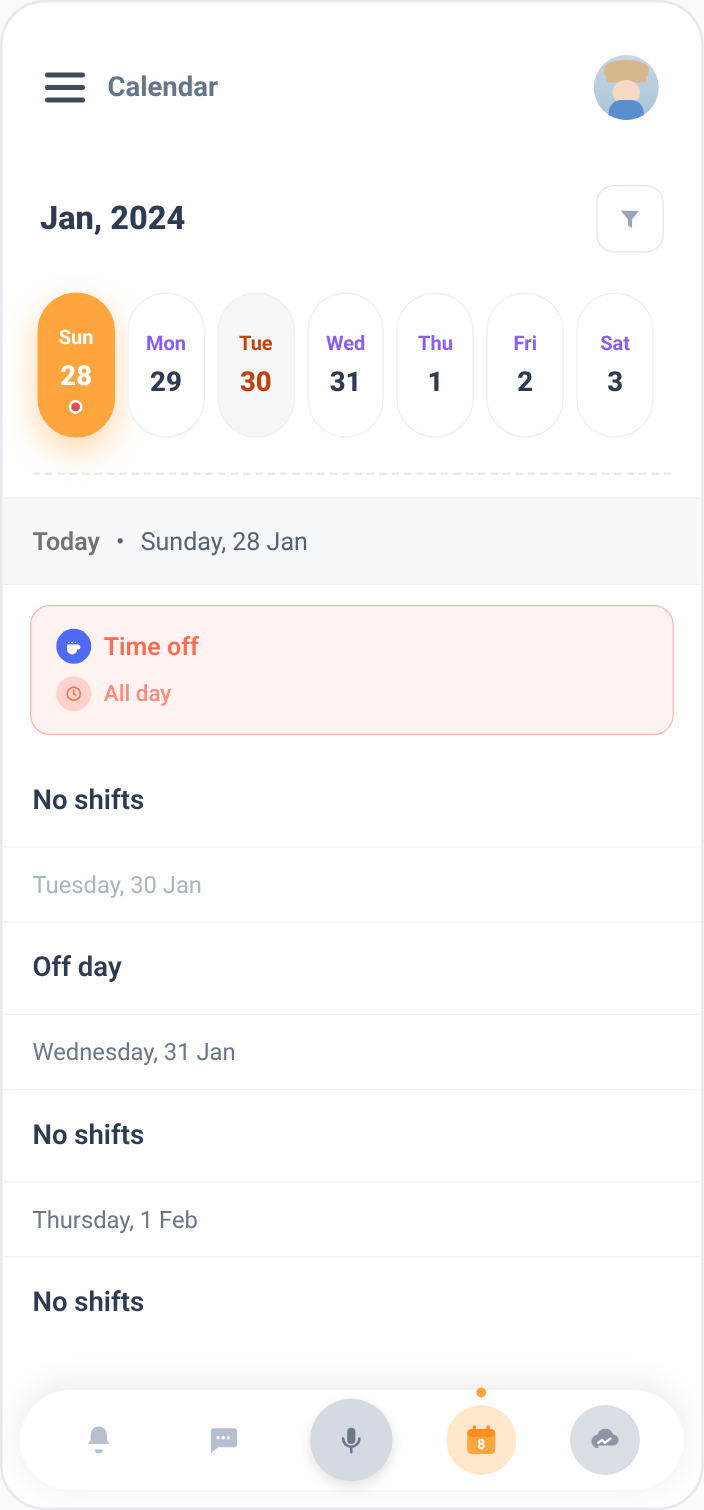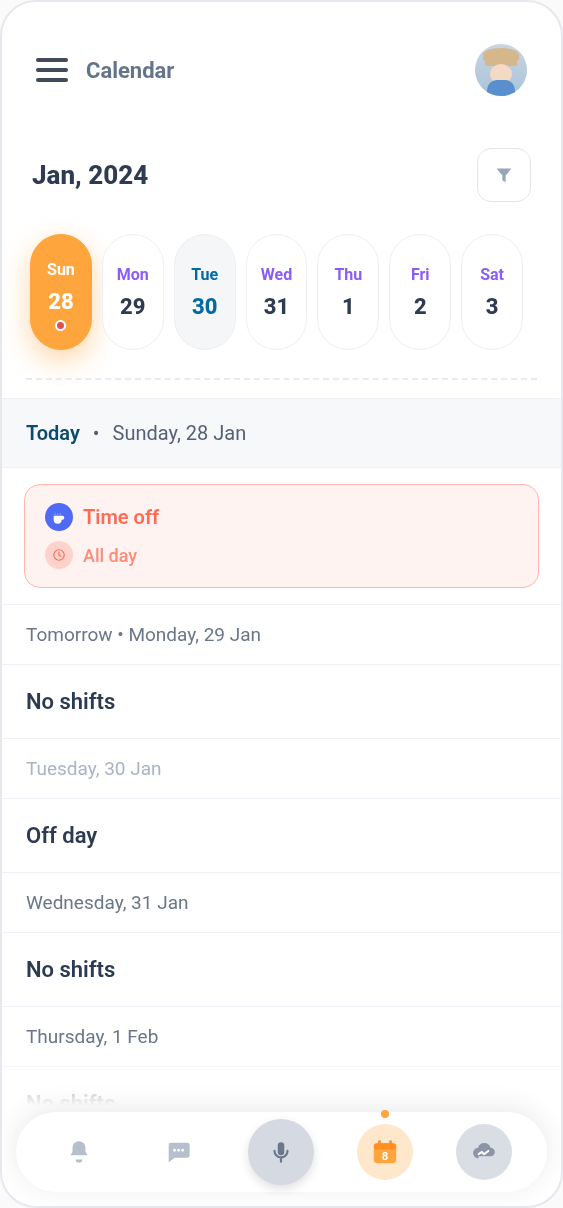--- a/index.html
+++ b/index.html
@@ -80,33 +80,33 @@
     background:#ffa53e; border-color:#ffa53e;
     box-shadow: 0 10px 28px rgba(255,165,62,0.45);
   }
   .day-pill.selected .dow, .day-pill.selected .num { color:#fff; }
   .day-pill.selected::after {
     content:""; width:7px; height:7px; border-radius:50%;
     background:#e05050; border:2px solid #fff; margin-top:-4px;
   }
   .day-pill.selected { padding-top:6px; }
   .day-pill.muted { background:#f4f6f8; }
-  .day-pill.muted .dow, .day-pill.muted .num { color:#0369a1; }
+  .day-pill.muted .dow, .day-pill.muted .num { color:#c2410c; }
 
   .dash { height:0; border-top:2px dashed #e7ebf1; margin: 6px 24px 0 24px; }
 
   .section-header {
     padding: 22px 24px;
     font-size: 20px;
     color:#556275;
     background:#f7f8fa;
     border-top:1px solid #eef1f5;
     border-bottom:1px solid #eef1f5;
   }
-  .section-header .today { color:#0c4a6e; font-weight:600; }
+  .section-header .today { color:#737373; font-weight:600; }
   .dot { margin: 0 8px; }
 
   .card {
     margin: 16px 22px;
     padding: 18px 20px;
     border:1.5px solid #ffb7ad;
     background:#fff3f1;
     border-radius:16px;
   }
   .card-row { display:flex; align-items:center; gap:10px; margin-bottom:10px; }
@@ -247,23 +247,20 @@
         <span class="badge-icon" style="background:#ffd3cc;">
           <svg width="14" height="14" viewBox="0 0 24 24">
               <circle cx="12" cy="12" r="9" fill="none" stroke="#fe6b52" stroke-width="2"></circle>
               <path d="M12 7v5l3 2" stroke="#fe6b52" stroke-width="2" fill="none" stroke-linecap="round"></path>
             </svg>
         </span>
         <span class="card-sub">All day</span>
       </div>
     </div>
 
-    <div class="row-header">
-      <span>Tomorrow  •  Monday, 29 Jan</span>
-    </div>
     <div class="row-body">No shifts</div>
 
     <div class="row-header muted">
       <span>Tuesday, 30 Jan</span>
     </div>
     <div class="row-body">Off day</div>
 
     <div class="row-header">
       <span>Wednesday, 31 Jan</span>
     </div>

